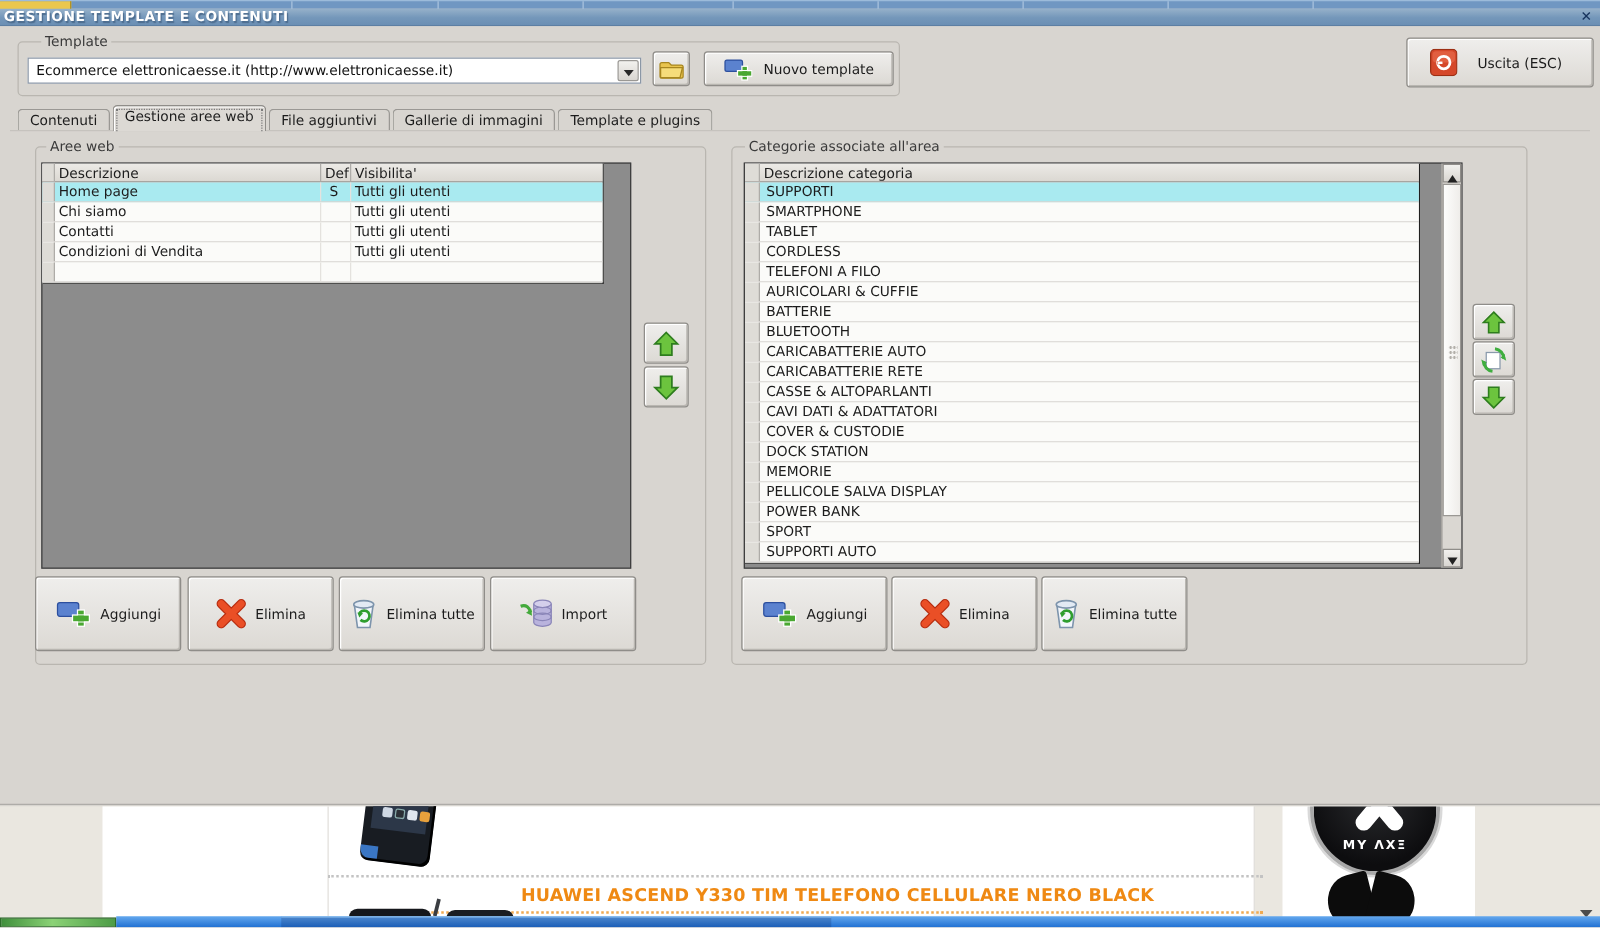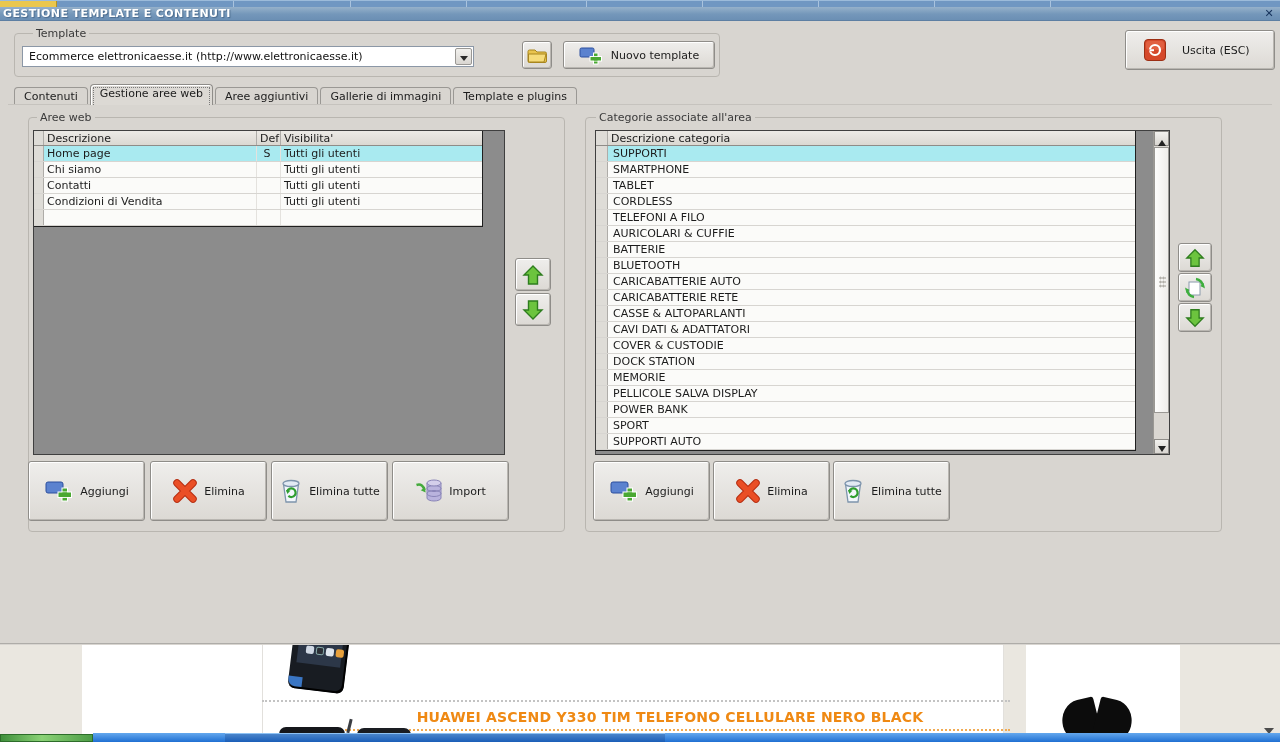--- a/index.html
+++ b/index.html
@@ -19,21 +19,21 @@
   .titlebar .title { position:absolute; left:3px; top:0px; color:#fff; font-weight:bold; font-size:11px; letter-spacing:.4px; text-shadow:1px 1px 1px #4a6a8c; }
   .titlebar .close { position:absolute; right:4px; top:0px; width:14px; height:13px; color:#16325c; font-weight:bold; font-size:11px; text-align:center; line-height:13px; cursor:default; }
 
   
   .dialog { left:0; top:21px; width:1280px; height:623px; background:#d8d5d0; border-bottom:1px solid #aeaca8; }
 
   .groupbox { position:absolute; border:1px solid #b9b6b0; border-radius:4px; }
   .legend { position:absolute; top:-7px; background:#d8d5d0; padding:0 3px; color:#3a3a3a; }
 
   
-  .combo { position:absolute; left:22px; top:25px; width:452px; height:21px; background:#fff; border:1px solid #8b97a6; }
+  .combo { position:absolute; left:22px; top:25px; width:491px; height:21px; background:#fff; border:1px solid #8b97a6; }
   .combo .val { position:absolute; left:6px; top:3px; color:#111; }
   .combo .drop { position:absolute; right:1px; top:1px; width:17px; height:17px; background:linear-gradient(#f2f1ee,#d9d6d1); border:1px solid #9a9894; border-radius:2px; }
   .combo .drop i { position:absolute; left:4px; top:7px; width:0; height:0; border:4px solid transparent; border-top:5px solid #2a2a2a; }
 
   .btn3d { background:linear-gradient(#efeeec,#dcd9d4); border:1px solid #8f8d89; border-radius:3px;
     box-shadow:inset 1px 1px 0 #ffffff, inset -1px -1px 0 #b9b6b1;text-align:center; }
   .btn-label { color:#1c1c1c; }
 
   .toolbtn { position:absolute; display:flex; align-items:center; justify-content:center; gap:9px; }
   .bigbtn { position:absolute; width:117px; height:60px; display:flex; flex-direction:row; align-items:center; justify-content:center; gap:6px; }
@@ -181,21 +181,21 @@
           <rect x="5.5" y="10" width="5" height="2.4" fill="#d5482a"></rect>
           <rect x="6" y="10.2" width="4" height="2" fill="#fff"></rect>
         </svg>
       </span>
       <span class="btn-label">Uscita (ESC)</span>
     </div>
 
     <div class="tabs">
       <div class="tab"><span>Contenuti</span></div>
       <div class="tab active"><span class="focusdots"></span><span>Gestione aree web</span></div>
-      <div class="tab"><span>Aree aggiuntivi</span></div>
+      <div class="tab"><span>File aggiuntivi</span></div>
       <div class="tab"><span>Gallerie di immagini</span></div>
       <div class="tab"><span>Template e plugins</span></div>
     </div>
     <div class="tabpanel"></div>
 
     <div class="groupbox" style="left:28px; top:96px; width:537px; height:415px;">
       <span class="legend" style="left:8px">Aree web</span>
     </div>
 
     <div class="grid" style="left:33px; top:109px; width:472px; height:325px;">
@@ -475,20 +475,25 @@
 
     <div class="dotgray"></div>
     <div class="prod"><span style="color:#ef8913">HUAWEI ASCEND Y330 TIM TELEFONO CELLULARE NERO BLACK</span></div>
     <div class="dotorange"></div>
 
     <div class="phone2"></div>
     <div class="phone3"></div>
     <div class="stylus"></div>
 
     <div class="pv-card">
+      <div class="axecirc">
+        <span class="arm a1"></span>
+        <span class="arm a2"></span>
+        <span class="brand">MY ΛXΞ</span>
+      </div>
       <div class="leaf l"></div>
       <div class="leaf r"></div>
     </div>
     <div class="pv-tri"></div>
   </div>
 
   <div class="abs greenbar"></div>
   <div class="abs bluebar">
       <div class="dark"></div>
     </div>

